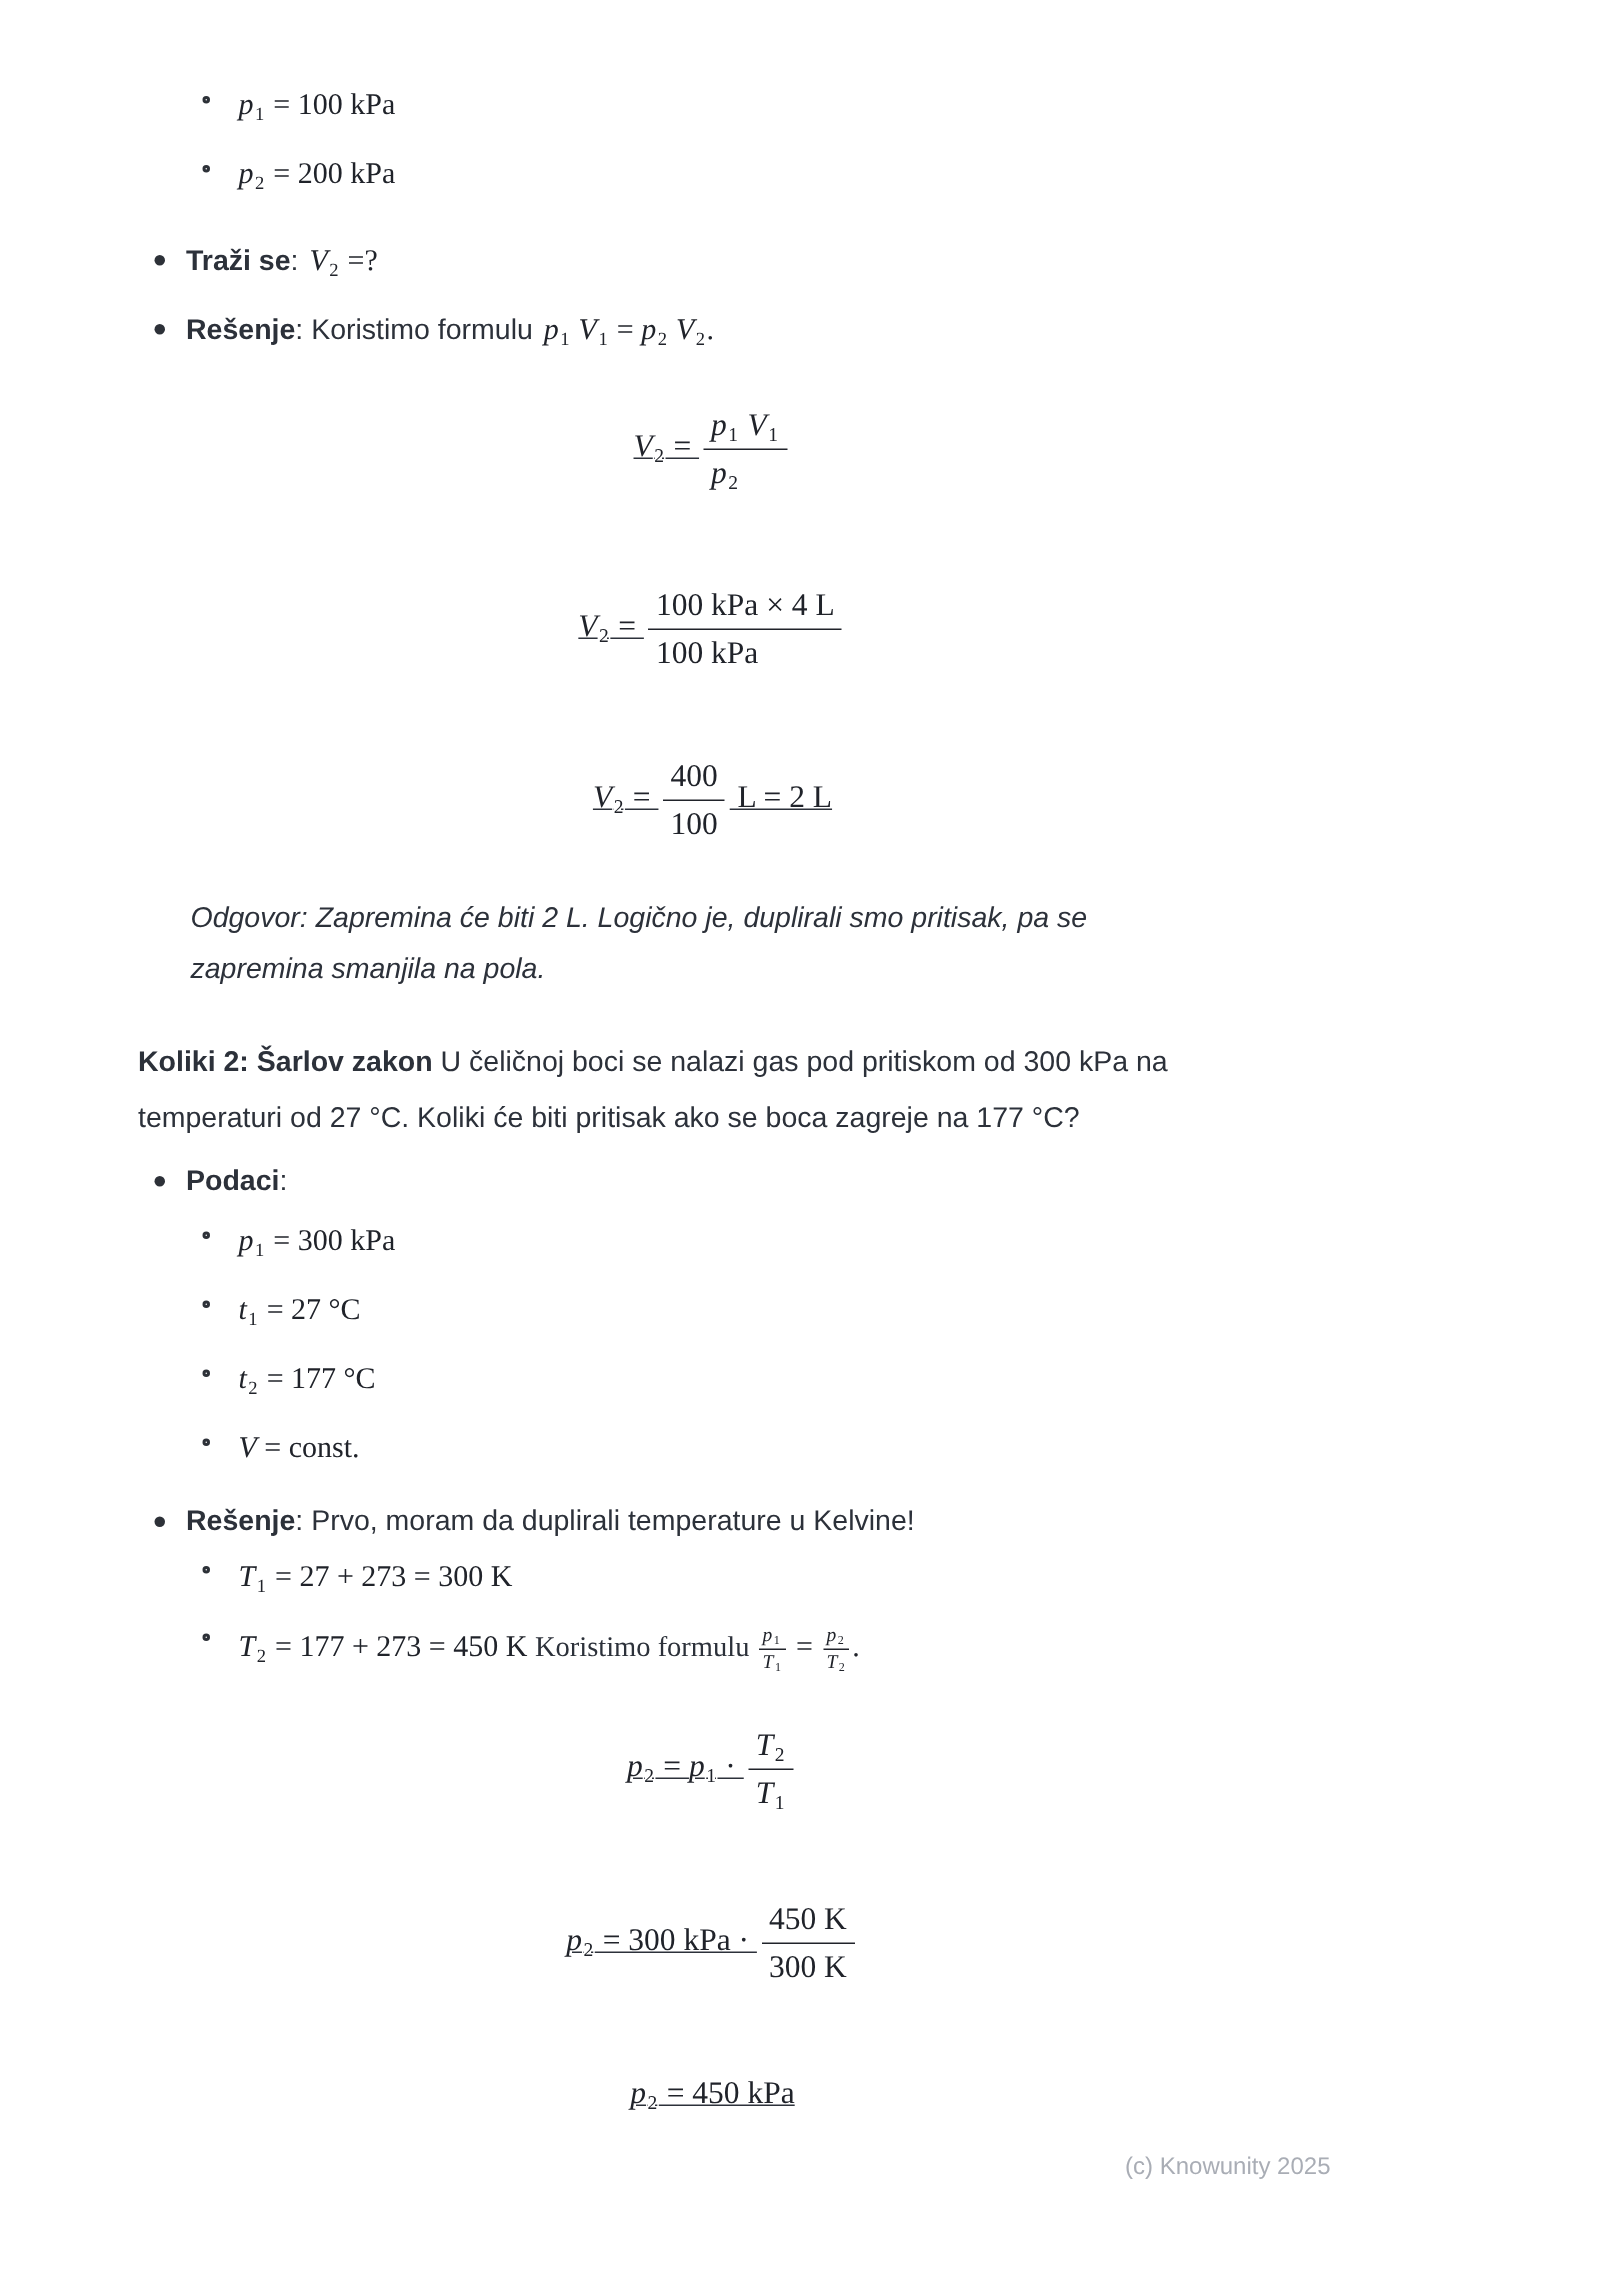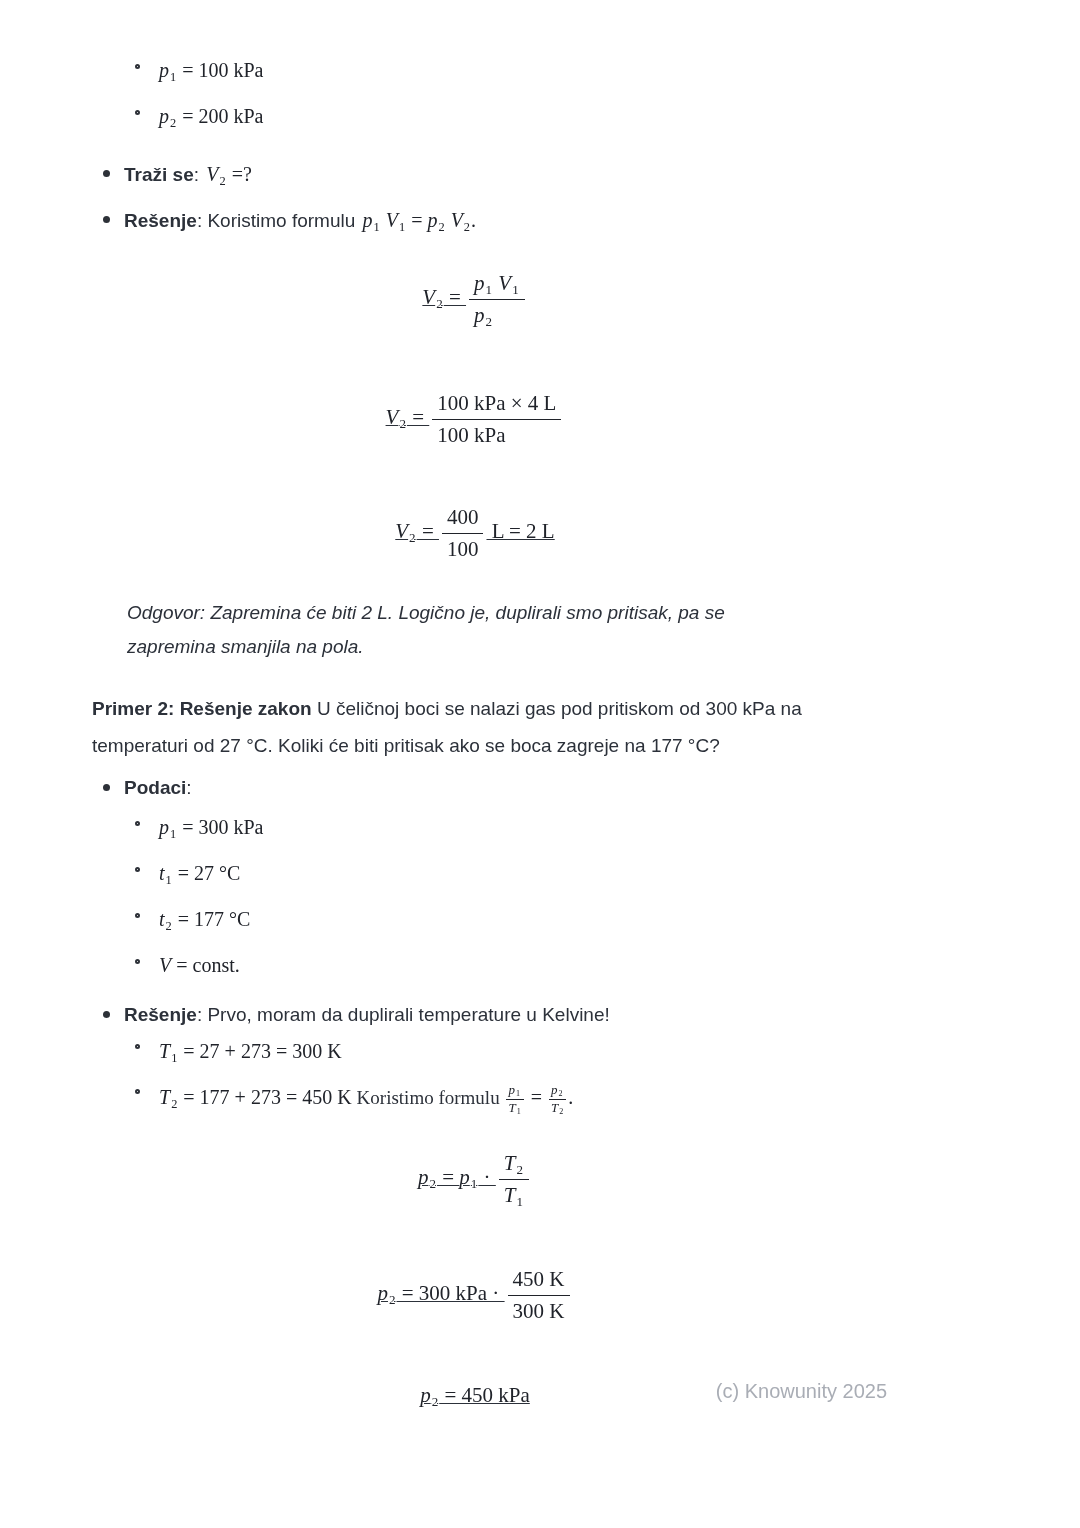--- a/index.html
+++ b/index.html
@@ -21,22 +21,22 @@
   }
   .side-panel{
     position:absolute;
     top:49px;left:975px;
     width:56px;height:1428px;
     background:var(--panel_fill);
     border-left:5px solid var(--panel_border);
   }
   .watermark{
     position:absolute;
-    top:1380px;right:68px;
-    font-size:20px;
+    top:1436px;right:68px;
+    font-size:16px;
     color:var(--watermark);
     z-index:3;
   }
   .doc{
     position:relative;
     margin-left:90px;
     width:770px;
     padding-top:58px;
     z-index:2;
   }
@@ -157,21 +157,21 @@
     </div>
     <div class="formula" id="f2">
       <span class="math"><i>V</i><sub>2</sub> = <span class="frac"><span class="num">100 kPa × 4 L</span><span class="den">100 kPa</span></span></span>
     </div>
     <div class="formula" id="f3">
       <span class="math"><i>V</i><sub>2</sub> = <span class="frac"><span class="num">400</span><span class="den">100</span></span> L = 2 L</span>
     </div>
 
     <p class="answer">Odgovor: Zapremina će biti 2 L. Logično je, duplirali smo pritisak, pa se zapremina smanjila na pola.</p>
 
-    <p class="example-title"><b>Primer 2: Rešenje zakon</b><span> U čeličnoj boci se nalazi gas pod pritiskom od 300 kPa na temperaturi od 27 °C. Koliki će biti pritisak ako se boca zagreje na 177 °C?</span></p>
+    <p class="example-title"><b>Koliki 2: Šarlov zakon</b><span> U čeličnoj boci se nalazi gas pod pritiskom od 300 kPa na temperaturi od 27 °C. Koliki će biti pritisak ako se boca zagreje na 177 °C?</span></p>
 
     <ul class="l1" id="podaci-group">
       <li>
         <span class="b1"></span>
         <span class="sans lbl">Podaci</span><span class="sans">:</span>
         <ul class="l2" id="list2">
           <li>
             <span class="b2"></span>
             <span class="math"><i>p</i><sub>1</sub> = 300 kPa</span>
           </li>

